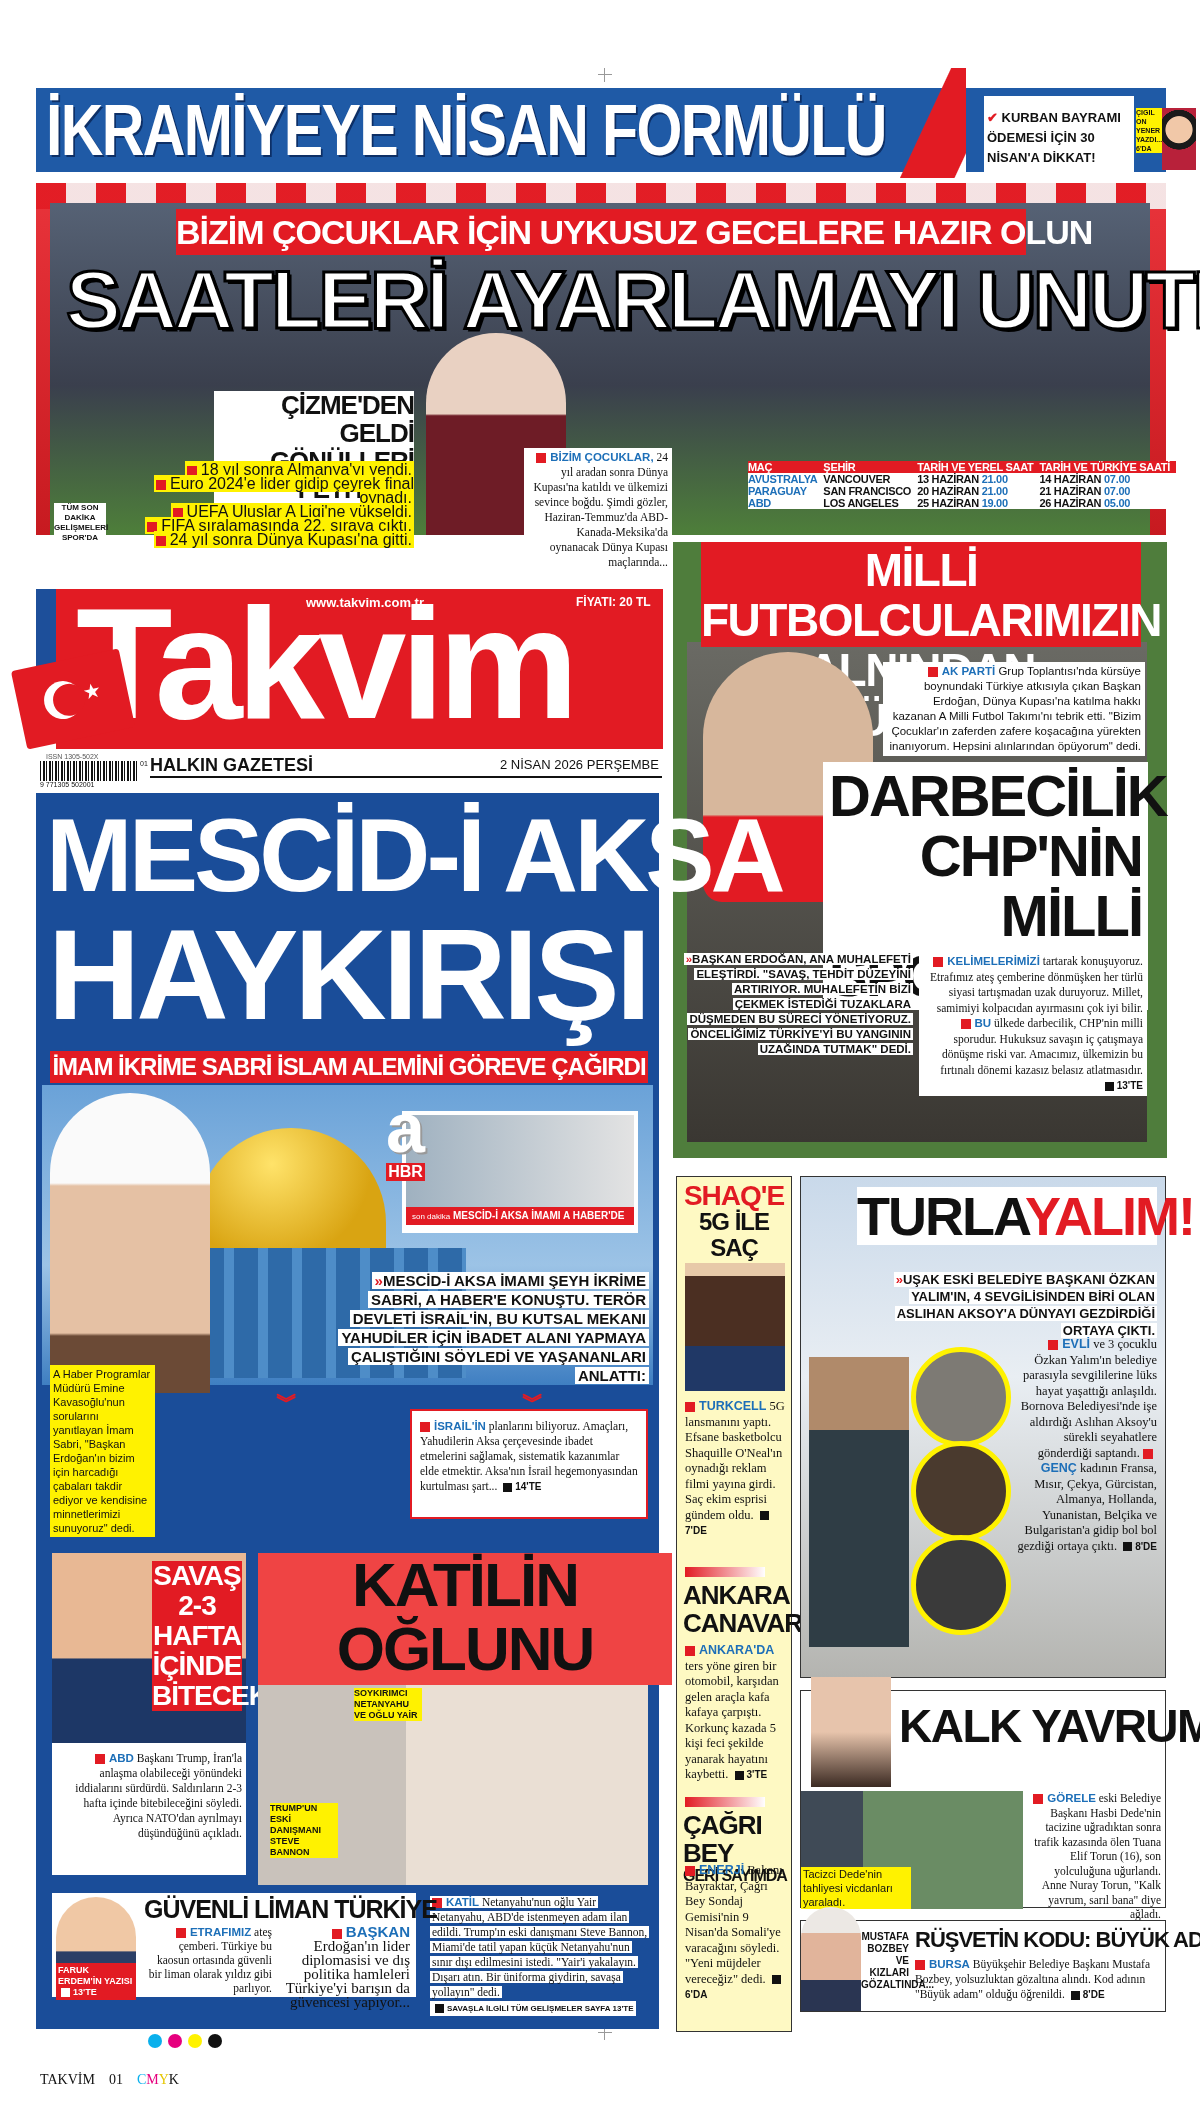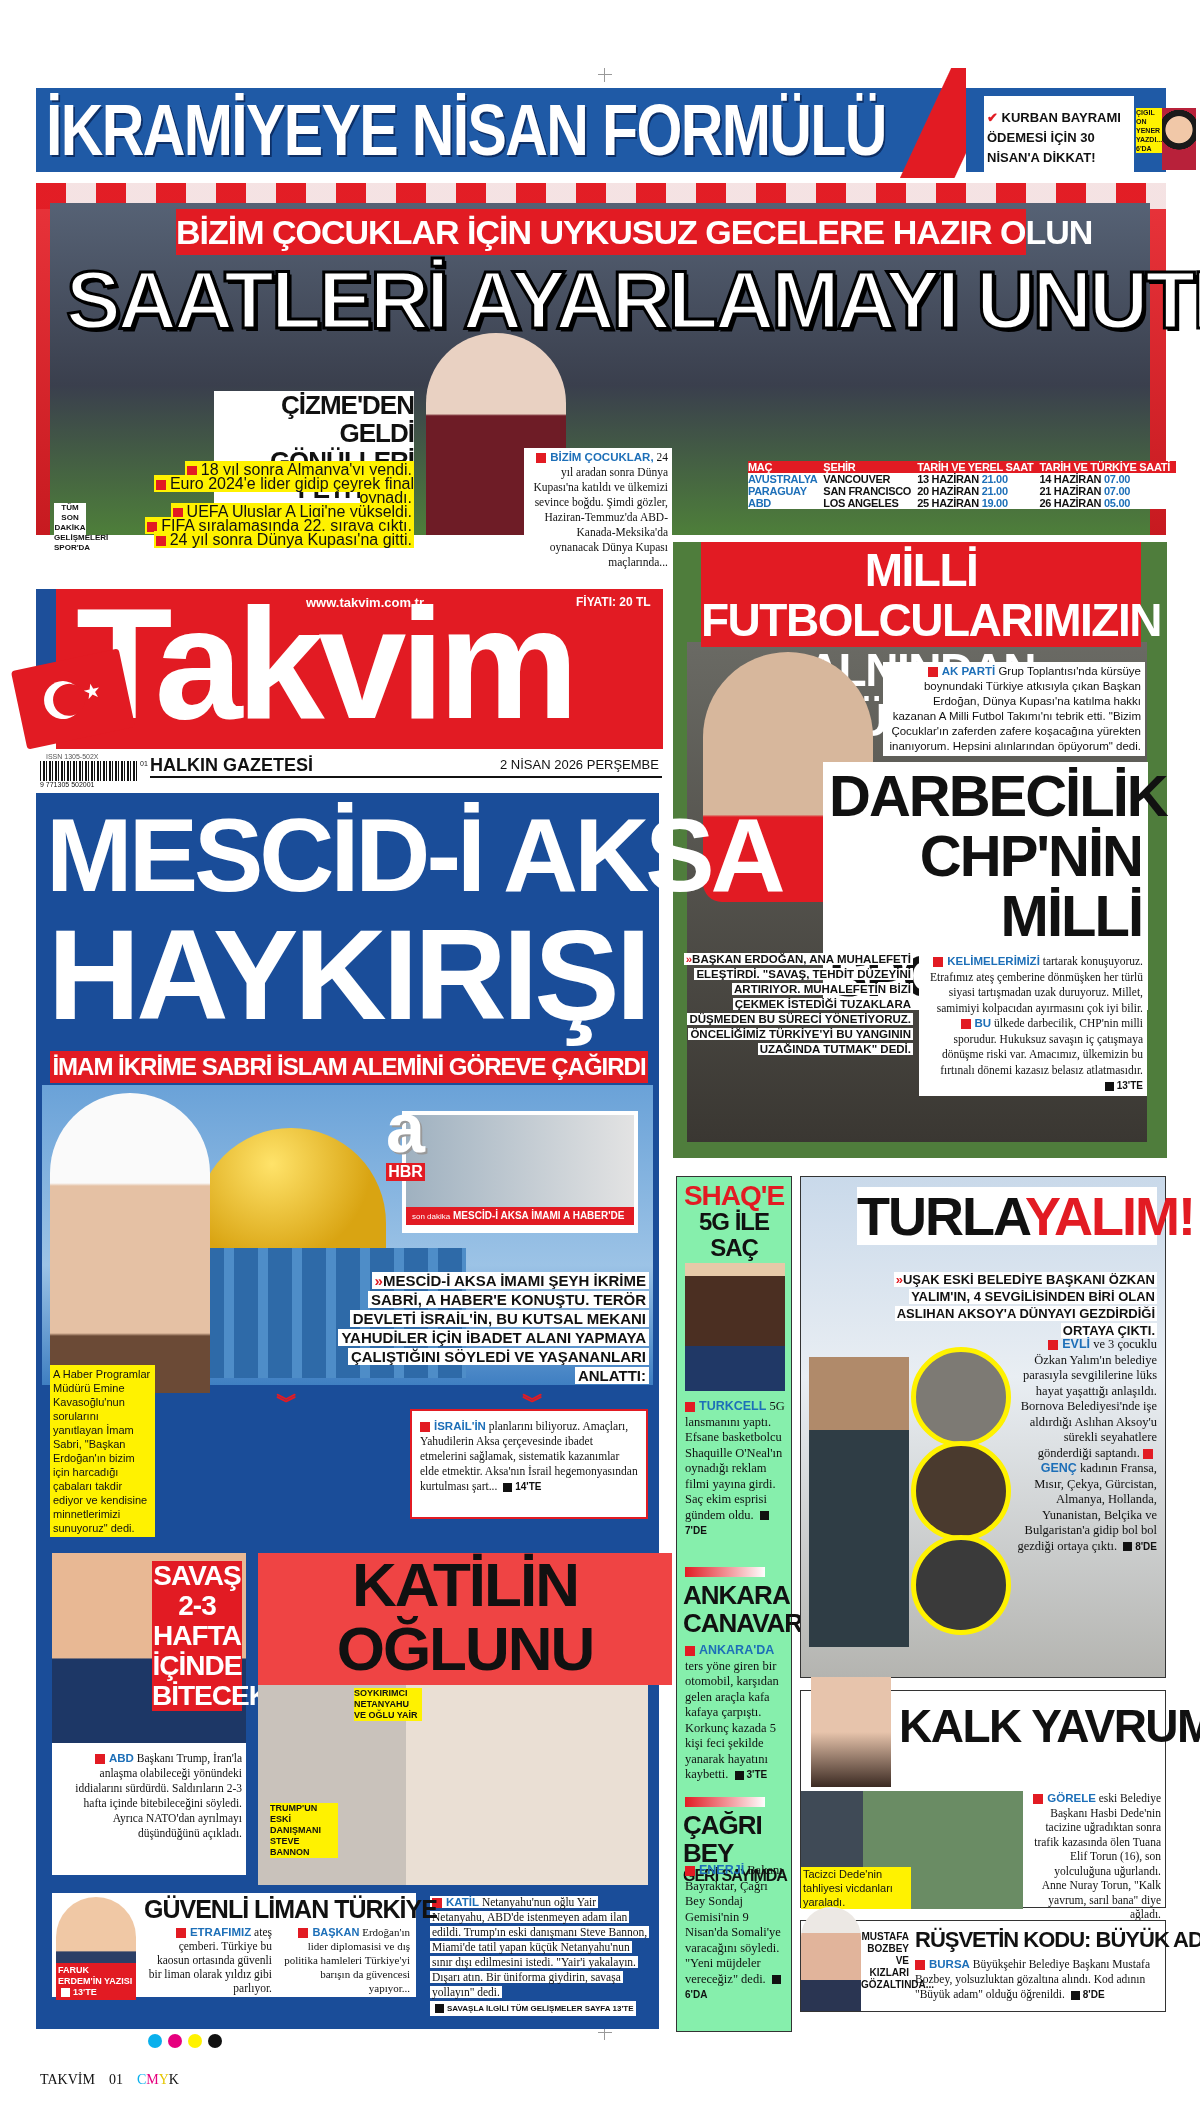--- a/index.html
+++ b/index.html
@@ -34,21 +34,21 @@
   </div>
   <div class="abs" style="left:1100px;top:20px;width:26px;font-size:7px;font-weight:900;background:#fff200;line-height:9px">ÇIGIL ON YENER YAZDI... 6'DA</div>
   <div class="abs" style="left:1126px;top:20px;width:34px;height:62px;background:radial-gradient(circle at 50% 35%,#f1c8a8 30%,#1a1a1a 32%,#1a1a1a 45%,#b8213a 46%);"></div>
 </div>
 
 <div class="abs" style="left:36px;top:183px;width:1130px;height:352px;background:linear-gradient(#e9343b,#c71a20);">
   <div class="abs" style="left:0;top:0;width:1130px;height:26px;background:repeating-linear-gradient(90deg,#e21b23 0 30px,#f6f6f6 30px 60px);opacity:.9"></div>
   <div class="abs photo" style="left:14px;top:20px;width:1100px;height:332px;background:linear-gradient(180deg,#566275 0%,#3a3f4d 55%,#4e7f3a 100%)"></div>
   <div class="abs red white" style="left:140px;top:26px;width:850px;height:46px;font-size:34px;font-weight:900;text-align:center;line-height:46px;white-space:nowrap;letter-spacing:-1px">BİZİM ÇOCUKLAR İÇİN UYKUSUZ GECELERE HAZIR OLUN</div>
   <div class="abs" style="left:30px;top:74px;width:1070px;font-size:82px;font-weight:900;color:#fff;text-align:center;line-height:86px;letter-spacing:-3px;white-space:nowrap;-webkit-text-stroke:3px #000;text-shadow:3px 3px 0 #000">SAATLERİ AYARLAMAYI UNUTMAYIN</div>
-  <div class="abs" style="left:18px;top:320px;width:32px;font-size:8px;font-weight:900;background:#fff;line-height:10px;text-align:center">TÜM SON DAKİKA GELİŞMELERİ SPOR'DA</div>
+  <div class="abs" style="left:18px;top:320px;width:52px;font-size:8px;font-weight:900;background:#fff;line-height:10px;text-align:center">TÜM SON DAKİKA GELİŞMELERİ SPOR'DA</div>
   <div class="abs" style="left:178px;top:208px;text-align:right;width:200px">
     <div style="background:#fff;font-size:26px;font-weight:900;line-height:28px;letter-spacing:-1px">ÇİZME'DEN GELDİ</div>
     <div style="background:#fff;font-size:26px;font-weight:900;line-height:28px;letter-spacing:-1px">GÖNÜLLERİ FETHETTİ</div>
     <div style="background:#e21b23;color:#fff;font-size:10px;font-weight:900;line-height:14px;padding:0 3px">A MİLLİ TAKIMIMIZ, MONTELLA DÖNEMİNDE</div>
   </div>
   <div class="abs" style="left:100px;top:280px;width:278px;text-align:right;font-size:16px;line-height:14px">
     <div><span style="background:#fff200;padding:0 2px"><span class="sq"></span><span>18 yıl sonra Almanya'yı yendi.</span></span></div>
     <div><span style="background:#fff200;padding:0 2px"><span class="sq"></span><span>Euro 2024'e lider gidip çeyrek final oynadı.</span></span></div>
     <div><span style="background:#fff200;padding:0 2px"><span class="sq"></span><span>UEFA Uluslar A Ligi'ne yükseldi.</span></span></div>
     <div><span style="background:#fff200;padding:0 2px"><span class="sq"></span><span>FIFA sıralamasında 22. sıraya çıktı.</span></span></div>
@@ -192,27 +192,27 @@
 
   <div class="abs" style="left:16px;top:1100px;width:364px;height:104px;background:#fff">
     <div class="abs" style="left:4px;top:4px;width:80px;height:98px;border-radius:40px 40px 0 0;background:linear-gradient(#f0c8a5 55%,#2c3f66 56%)"></div>
     <div class="abs red white" style="left:4px;top:70px;width:80px;font-size:9px;font-weight:900;line-height:11px;padding:2px">
       <span>FARUK ERDEM'İN YAZISI</span> <span class="sqk" style="background:#fff"></span><span>13'TE</span>
     </div>
     <div class="abs" style="left:92px;top:2px;font-size:25px;font-weight:900;line-height:28px;letter-spacing:-1px;white-space:nowrap">GÜVENLİ LİMAN TÜRKİYE</div>
     <div class="abs serif" style="left:92px;top:32px;width:128px;font-size:11.5px;line-height:14px;text-align:right">
       <span class="sq"></span><span class="kw">ETRAFIMIZ</span> <span>ateş çemberi. Türkiye bu kaosun ortasında güvenli bir liman olarak yıldız gibi parlıyor.</span>
     </div>
-    <div class="abs serif" style="left:228px;top:32px;width:130px;font-size:11px;line-height:14px;text-align:right">
+    <div class="abs serif" style="left:228px;top:32px;width:130px;font-size:15px;line-height:14px;text-align:right">
       <span class="sq"></span><span class="kw">BAŞKAN</span> <span>Erdoğan'ın lider diplomasisi ve dış politika hamleleri Türkiye'yi barışın da güvencesi yapıyor...</span>
     </div>
   </div>
 </div>
 
-<div class="abs" style="left:676px;top:1176px;width:116px;height:856px;border:1px solid #333;background:#86efac">
+<div class="abs" style="left:676px;top:1176px;width:116px;height:856px;border:1px solid #333;background:#fef9c3">
   <div class="abs" style="left:4px;top:6px;width:106px;text-align:center;font-weight:900;line-height:26px;letter-spacing:-1px">
     <div style="color:#e21b23;font-size:28px">SHAQ'E</div>
     <div style="font-size:24px">5G İLE SAÇ</div>
   </div>
   <div class="abs" style="left:8px;top:86px;width:100px;height:128px;background:linear-gradient(#e7c9a8 0 10%,#4b2f22 10% 65%,#203866 65%)"></div>
   <div class="abs serif" style="left:8px;top:222px;width:100px;font-size:12.5px;line-height:15.5px">
     <span class="sq"></span><span class="kw">TURKCELL</span> <span>5G lansmanını yaptı. Efsane basketbolcu Shaquille O'Neal'ın oynadığı reklam filmi yayına girdi. Saç ekim esprisi gündem oldu.</span> <span class="sqk"></span><b style="font-family:'Liberation Sans',sans-serif;font-size:10px">7'DE</b>
   </div>
   <div class="abs" style="left:8px;top:390px;width:80px;height:10px;background:linear-gradient(90deg,#e21b23,#fff)"></div>
   <div class="abs" style="left:6px;top:404px;width:104px;font-size:26px;font-weight:900;line-height:28px;letter-spacing:-1px">ANKARA CANAVARI</div>

